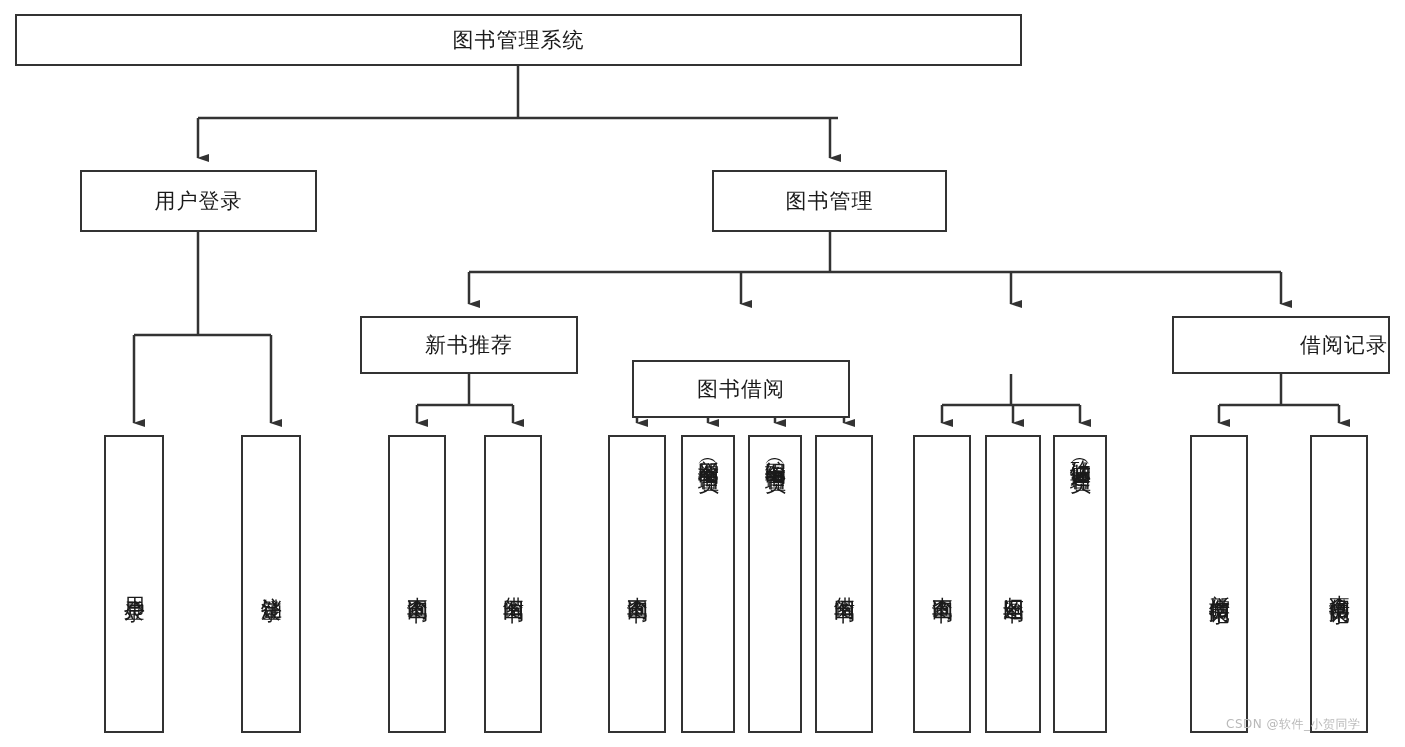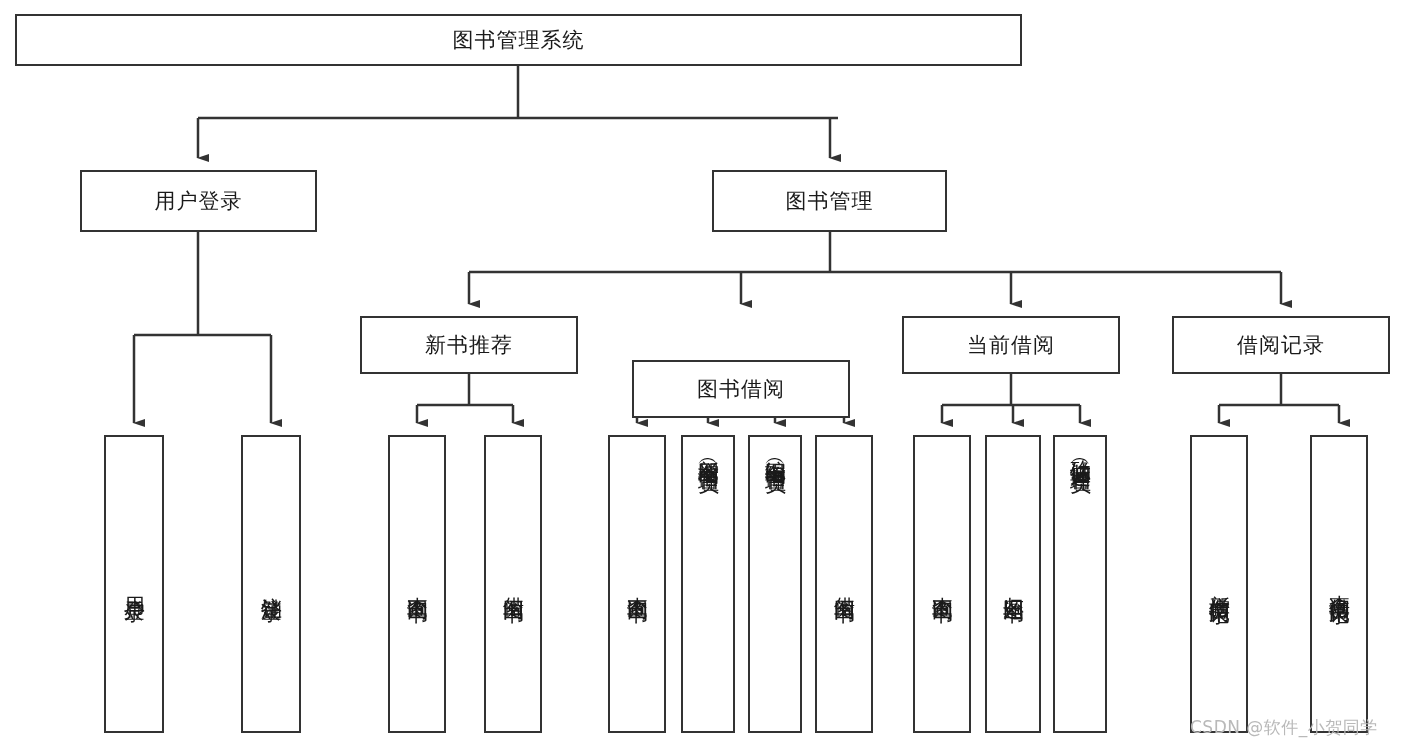--- a/index.html
+++ b/index.html
@@ -59,25 +59,26 @@
   .node.vert .node-label {
     writing-mode: vertical-rl;
     text-orientation: upright;
     font-size: 21px;
     letter-spacing: 2px;
     line-height: 1.0;
     white-space: nowrap;
   }
   .watermark {
     position: absolute;
-    font-size: 17px;
+    font-size: 12px;
     color: #b9b9b9;
     white-space: nowrap;
     letter-spacing: 0.5px;
     font-family: "DejaVu Sans", "Liberation Sans", sans-serif;
+    padding-left: 36px;
   }
 </style>
 </head>
 <body>
 
 <div id="canvas">
 
   <svg class="wires" viewBox="0 0 1405 747">
     <defs>
       <marker id="arrow" markerWidth="10" markerHeight="12" refX="4.5" refY="11" orient="auto" markerUnits="userSpaceOnUse">
@@ -138,24 +139,21 @@
   <div class="node" style="left:360px; top:316px; width:218px; height:58px;">
     <span class="node-label">新书推荐</span>
   </div>
 
   <div class="node" style="left:712px; top:170px; width:235px; height:62px;">
     <span class="node-label">图书管理</span>
   </div>
   <div class="node" style="left:632px; top:316px; width:218px; height:58px;margin-top:44px;">
     <span class="node-label">图书借阅</span>
   </div>
-  <div class="node" style="left:902px; top:316px; width:218px; height:58px;">
-    <span class="node-label">当前借阅</span>
-  </div>
-  <div class="node" style="left:1172px; top:316px; width:218px; height:58px;">
+  <div class="node" style="left:1172px; top:316px; width:218px; height:58px;justify-content:flex-end;">
     <span class="node-label">借阅记录</span>
   </div>
 
   <div class="node vert centered" style="left:104px; top:435px; width:60px; height:298px;">
     <span class="node-label">用户登录</span>
   </div>
   <div class="node vert centered" style="left:241px; top:435px; width:60px; height:298px;">
     <span class="node-label">注销登录</span>
   </div>
 

